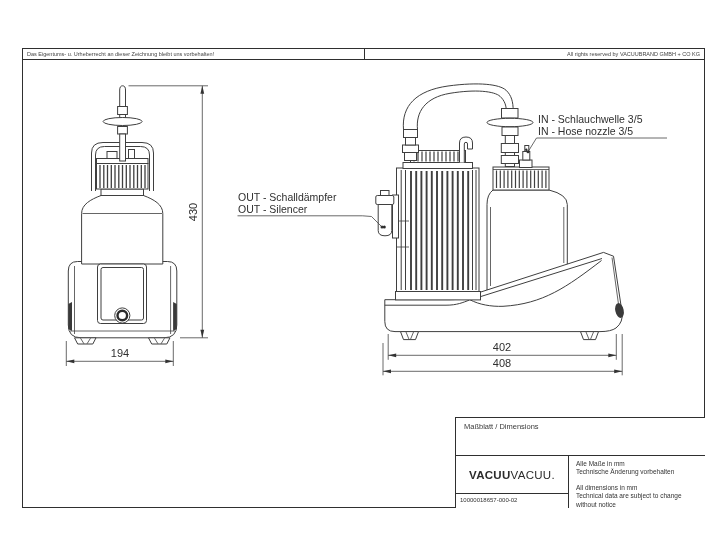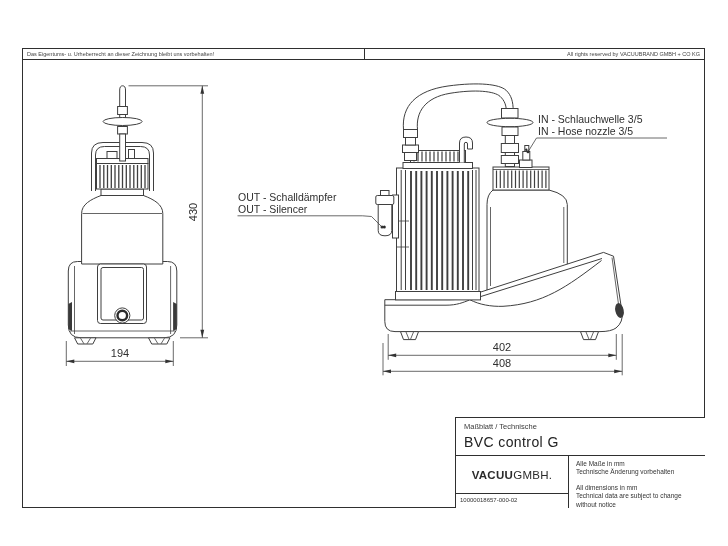--- a/index.html
+++ b/index.html
@@ -247,28 +247,27 @@
     <text class="antxt" x="538" y="135">IN - Hose nozzle 3/5</text>
     <line class="dim" x1="536.5" y1="138" x2="667" y2="138"></line>
     <path class="dim" d="M536.5,138 L528.5,151"></path>
     <circle cx="528" cy="151.8" r="1.5" fill="#333"></circle>
   </g>
 </svg>
 
 <div class="frame" style="border:none;background:none;pointer-events:none;">
   <div class="titleblock" style="pointer-events:auto;">
     <div class="tb-row1">
-      <div class="tb-doctype">Maßblatt / Technische</div>
-      <div class="tb-product">BVC control G</div>
+      <div class="tb-doctype">Maßblatt / Dimensions</div>
     </div>
     <div class="tb-row2">
       <div class="tb-left">
         <div class="tb-logo">
             <span class="b">VACUU</span>
-            <span>GMBH.</span>
+            <span>VACUU.</span>
           </div>
         <div class="tb-part">10000018657-000-02</div>
       </div>
       <div class="tb-right">
         <div class="blk">
           <div>Alle Maße in mm</div>
           <div>Technische Änderung vorbehalten</div>
         </div>
         <div class="blk">
           <div>All dimensions in mm</div>

